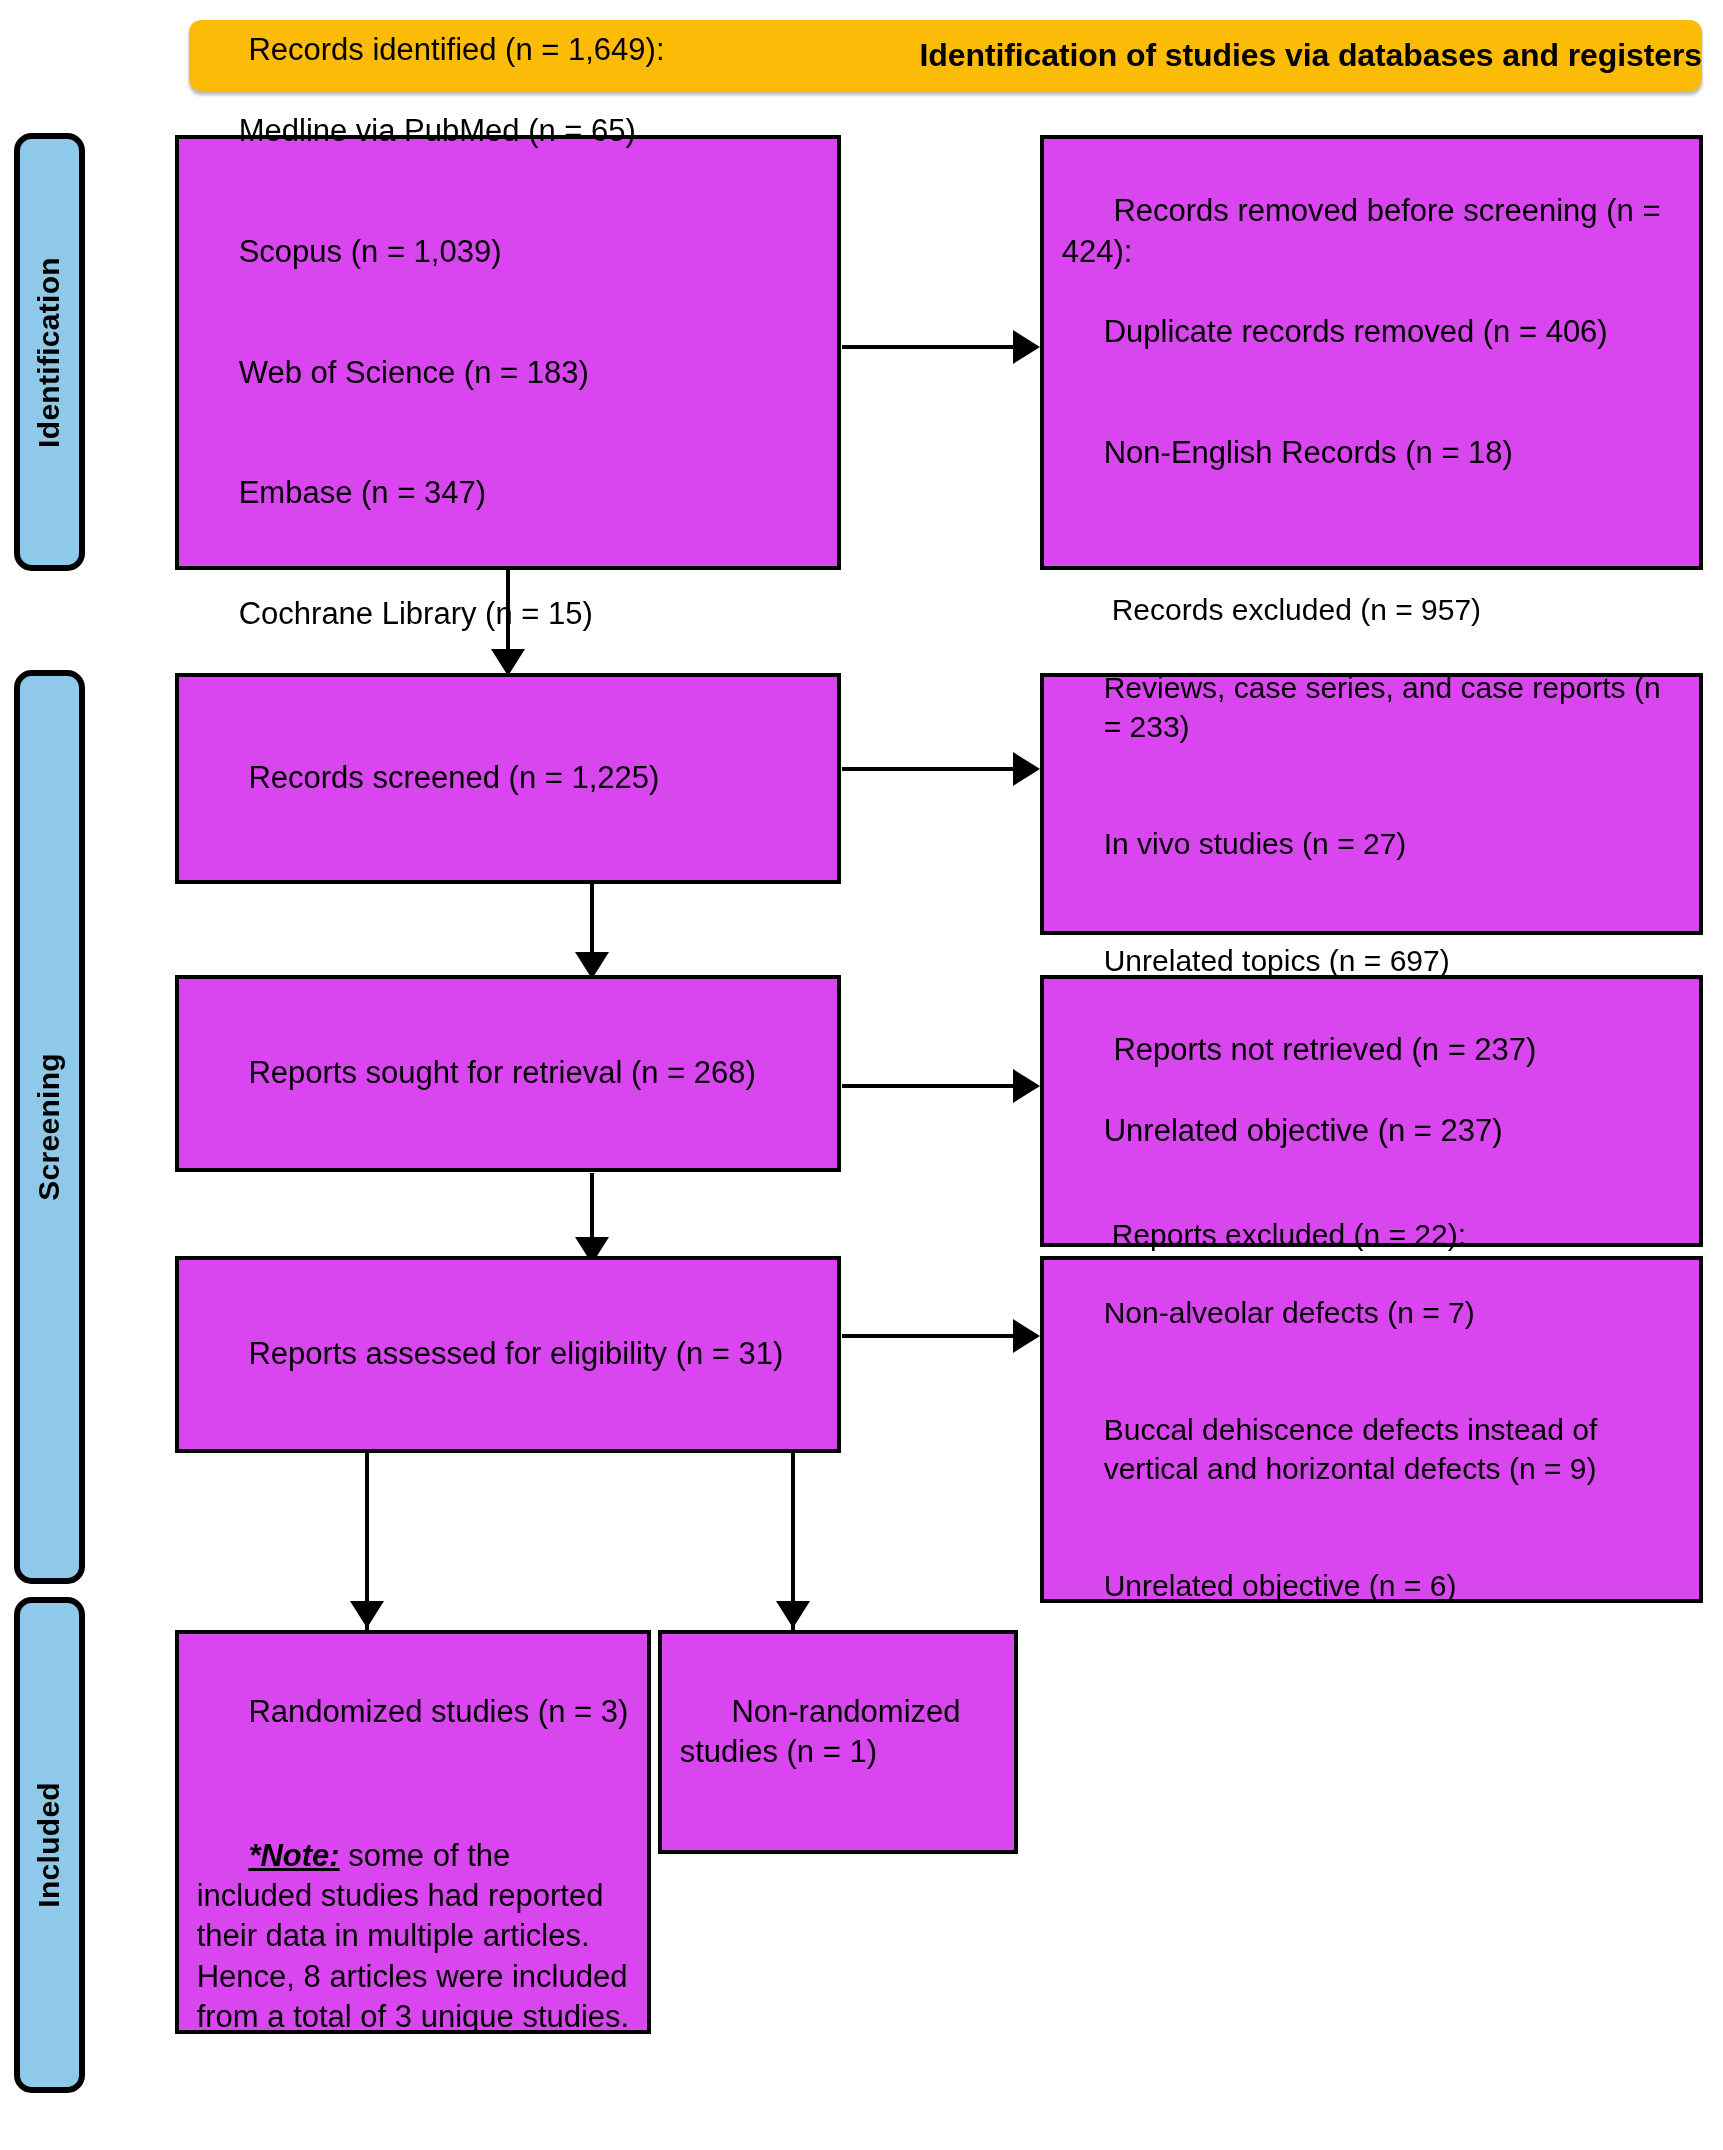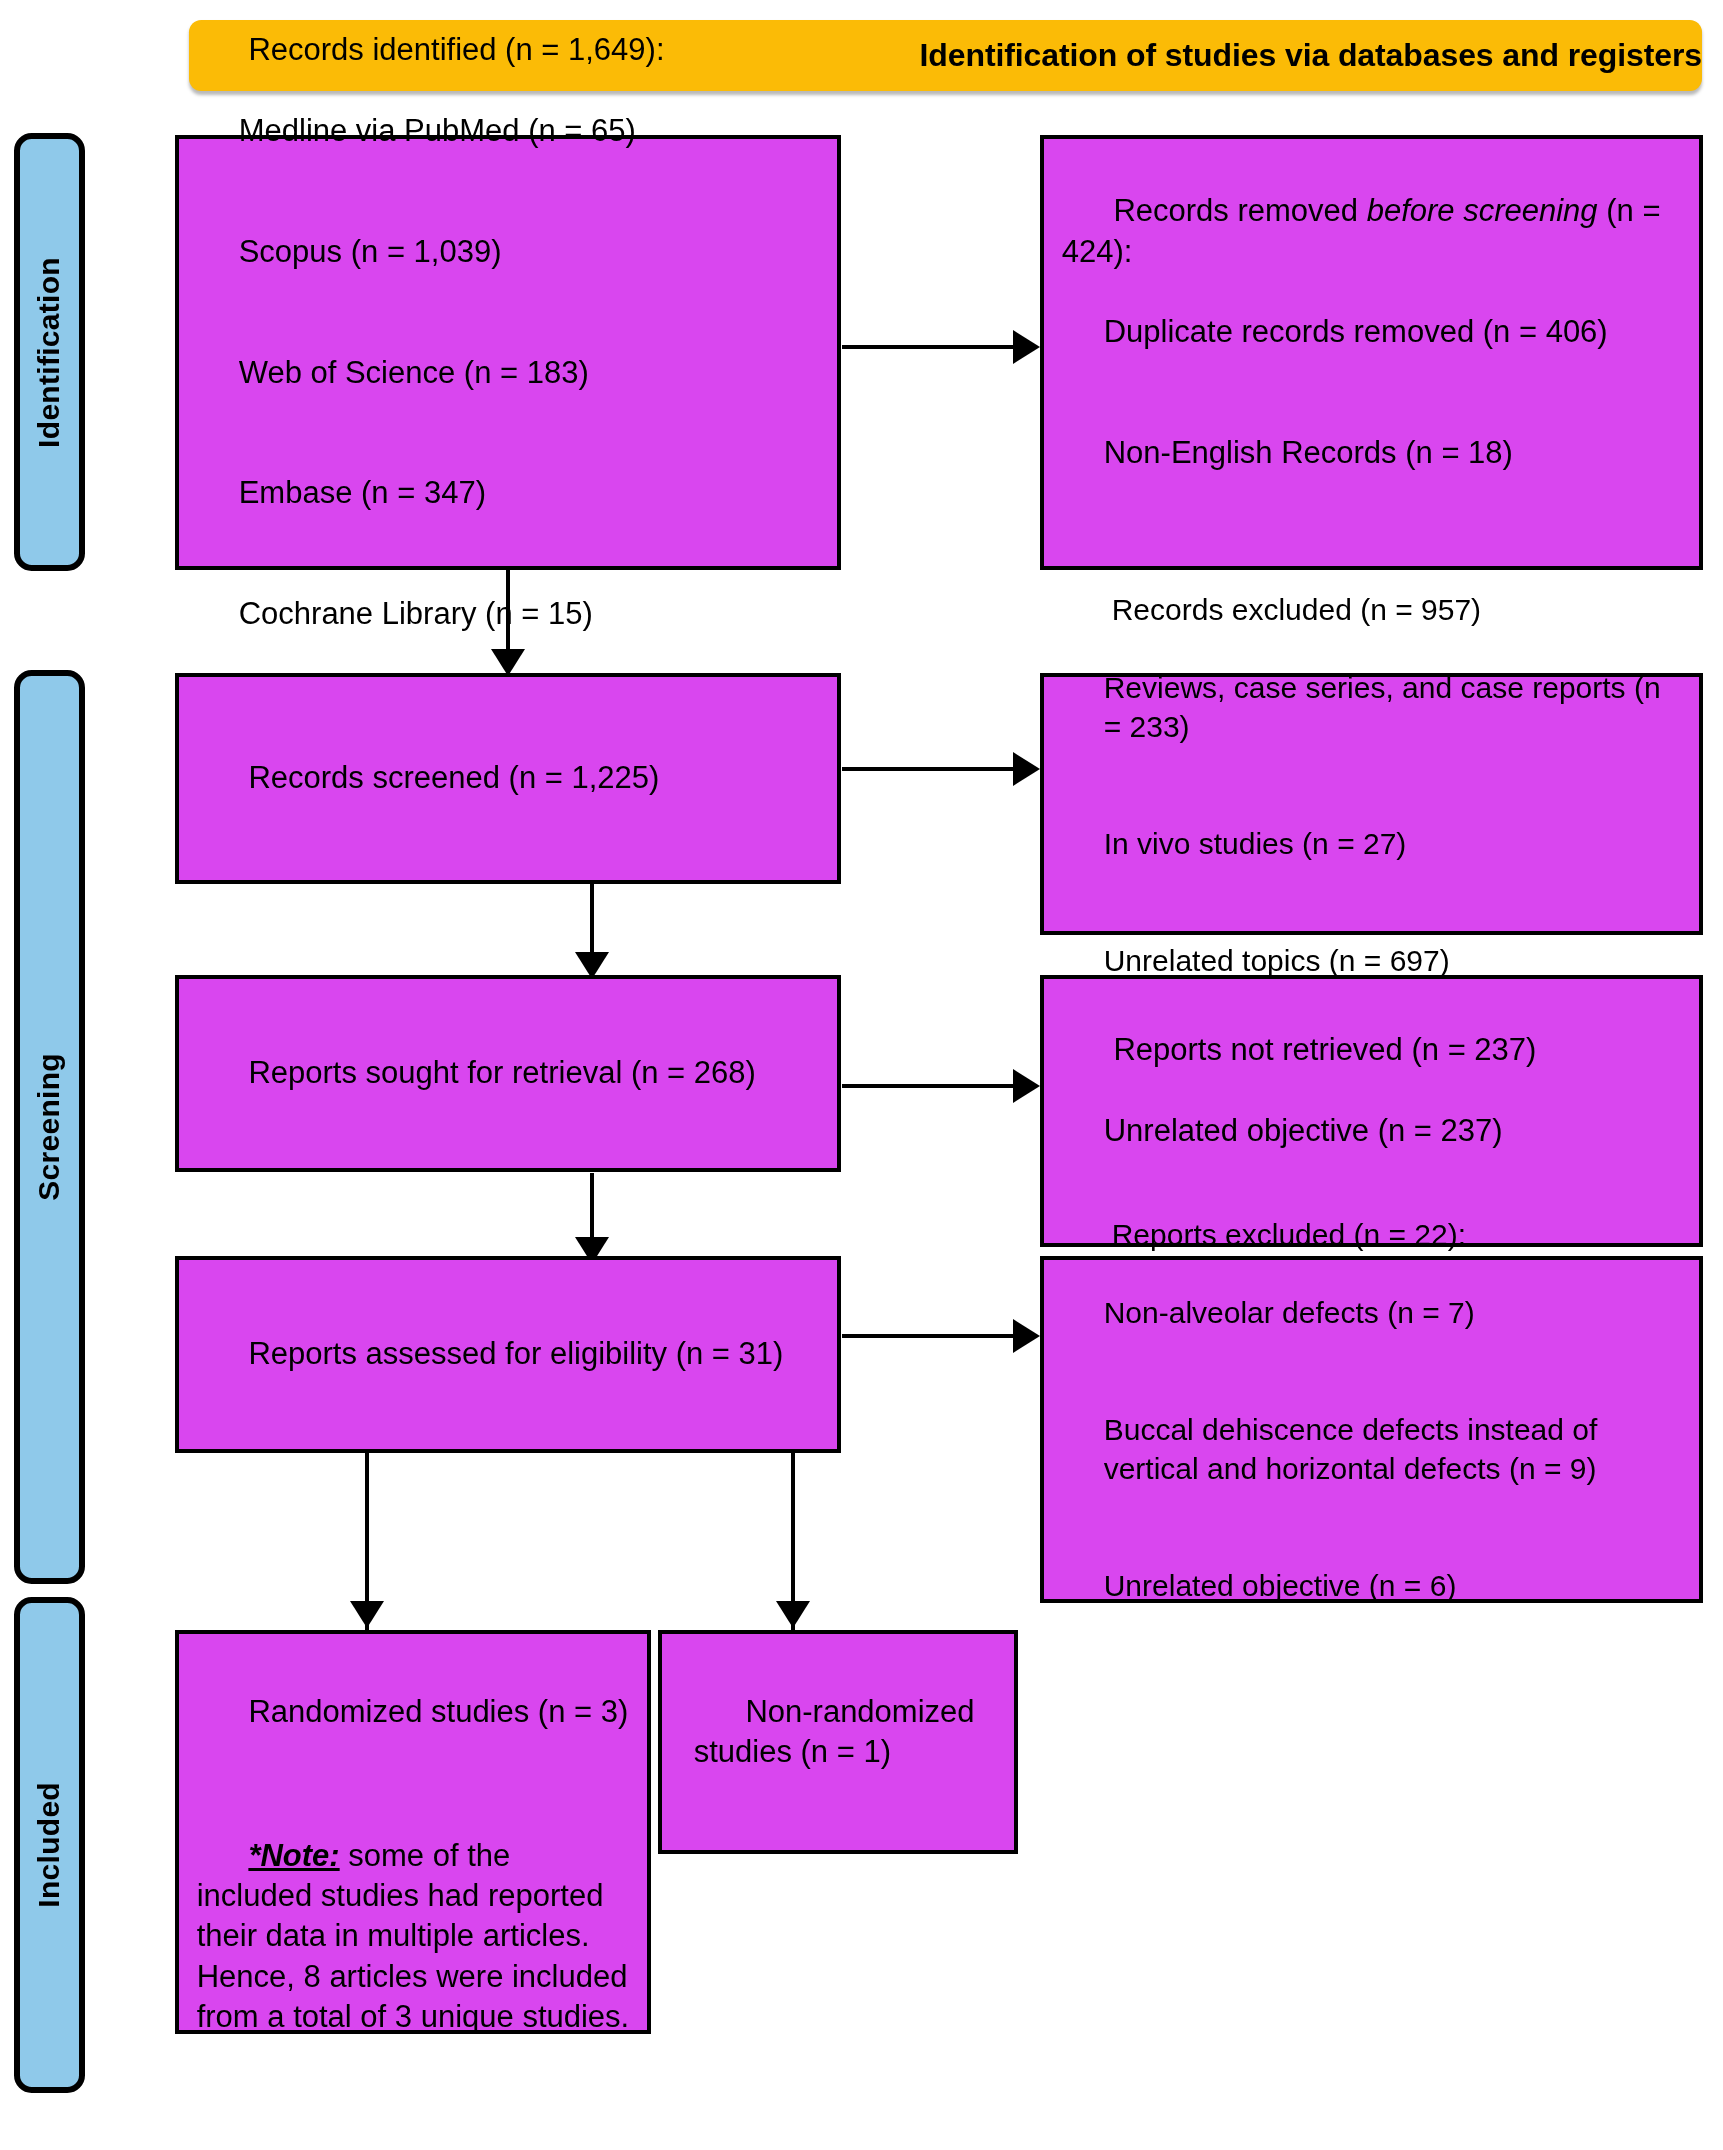--- a/index.html
+++ b/index.html
@@ -63,21 +63,21 @@
   .box .txt{
     width:100%;
     padding:0 17.7px;
     font-size:31px;
     line-height:1.30;
     color:#000;
     white-space:pre-wrap;
   }
   .box.smalltext .txt{ font-size:30px; line-height:1.30; }
   .ind{ display:block; padding-left:42px; }
-  .ital{ font-style:italic; }
+  .ital{ }
   .note-lead{ font-weight:bold; font-style:italic; text-decoration:underline; }
 
   
   .vline{ position:absolute; width:4.1px; background:#000; }
   .hline{ position:absolute; height:4.1px; background:#000; }
   .arrow-down{
     position:absolute;
     width:0;height:0;
     border-left:17px solid transparent;
     border-right:17px solid transparent;
@@ -201,19 +201,19 @@
 
   <div class="box" style="left:175px;top:1630px;width:476px;height:404px;align-items:flex-start;">
     <div class="txt" style="padding-top:17.7px;">
       <span>Randomized studies (n = 3)</span>
       <span style="display:block;height:23px;"></span>
       <span><span class="note-lead">*Note:</span><span> some of the included studies had reported their data in multiple articles. Hence, 8 articles were included from a total of 3 unique studies.</span></span>
     </div>
   </div>
 
   <div class="box" style="left:658px;top:1630px;width:360px;height:224px;align-items:flex-start;">
-    <div class="txt" style="padding-top:17.7px;margin-left:14px;">
+    <div class="txt" style="padding-top:17.7px;">
       <span>Non-randomized studies (n = 1)</span>
     </div>
   </div>
 
 </div>
 
 
 </body></html>

